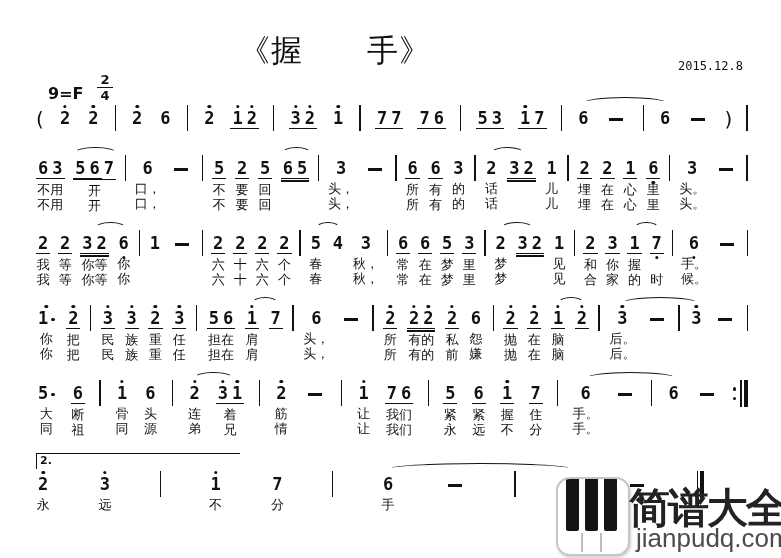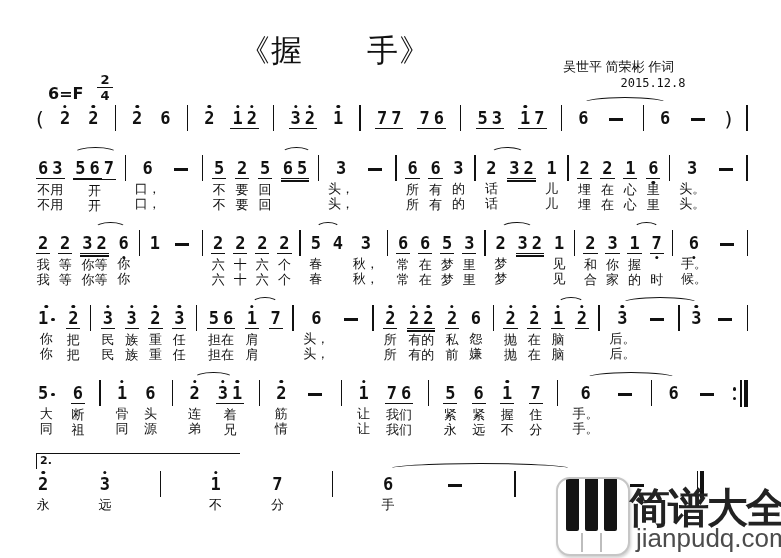--- a/index.html
+++ b/index.html
@@ -3,21 +3,21 @@
 <meta charset="utf-8">
 <style>
   html,body{margin:0;padding:0;}
   body{width:781px;height:558px;position:relative;overflow:hidden;background:#ffffff;
        font-family:"Liberation Sans",sans-serif;color:#111;}
   
   .title{position:absolute;left:115px;top:30px;width:440px;text-align:center;
          font-family:"Liberation Serif",serif;font-weight:normal;font-size:31px;letter-spacing:1px;
          white-space:nowrap;}
   .credits{position:absolute;left:563px;top:58px;width:190px;font-size:13px;line-height:17px;}
-  .credits .date{text-align:center;padding-right:10px;font-family:"DejaVu Sans Mono",monospace;font-size:12px;}
+  .credits .date{text-align:right;padding-right:10px;font-family:"DejaVu Sans Mono",monospace;font-size:12px;}
   .keysig{position:absolute;left:48px;top:84px;display:flex;align-items:flex-start;
           font-family:"DejaVu Sans",sans-serif;font-weight:bold;font-size:16px;}
   .frac{display:inline-flex;flex-direction:column;align-items:center;margin-left:14px;
         font-size:13px;transform:translateY(-11px);line-height:13px;}
   .frac .top{border-bottom:1.3px solid #111;padding:0 3px 1px;}
   .frac .bot{padding-top:1px;}
   
   .system{position:absolute;left:36px;width:712px;display:flex;justify-content:space-between;
           align-items:flex-start;}
   .s1{top:104px}.s2{top:154px}.s3{top:229px}.s4{top:304px}.s5{top:379px}
@@ -63,26 +63,25 @@
   .wm-name{position:absolute;left:629px;top:481px;font-size:41px;font-weight:bold;color:#222;
            letter-spacing:-2px;white-space:nowrap;}
   .wm-url{position:absolute;left:636px;top:523px;font-size:26px;color:#4c4c4c;white-space:nowrap;}
 </style>
 </head>
 <body>
 
 <div class="title">《握　　手》</div>
 
 <div class="credits">
-  <div>吴世平 简荣彬  作词</div>
   <div class="date">2015.12.8</div>
 </div>
 
 <div class="keysig">
-  <span>6=F</span>
+  <span>9=F</span>
   <span class="frac">
     <span class="top">2</span>
     <span class="bot">4</span>
   </span>
 </div>
 
 <div class="system s1" id="sys1">
     <div class="col paren">(</div>
     <div class="col">
       <div class="nrow">

